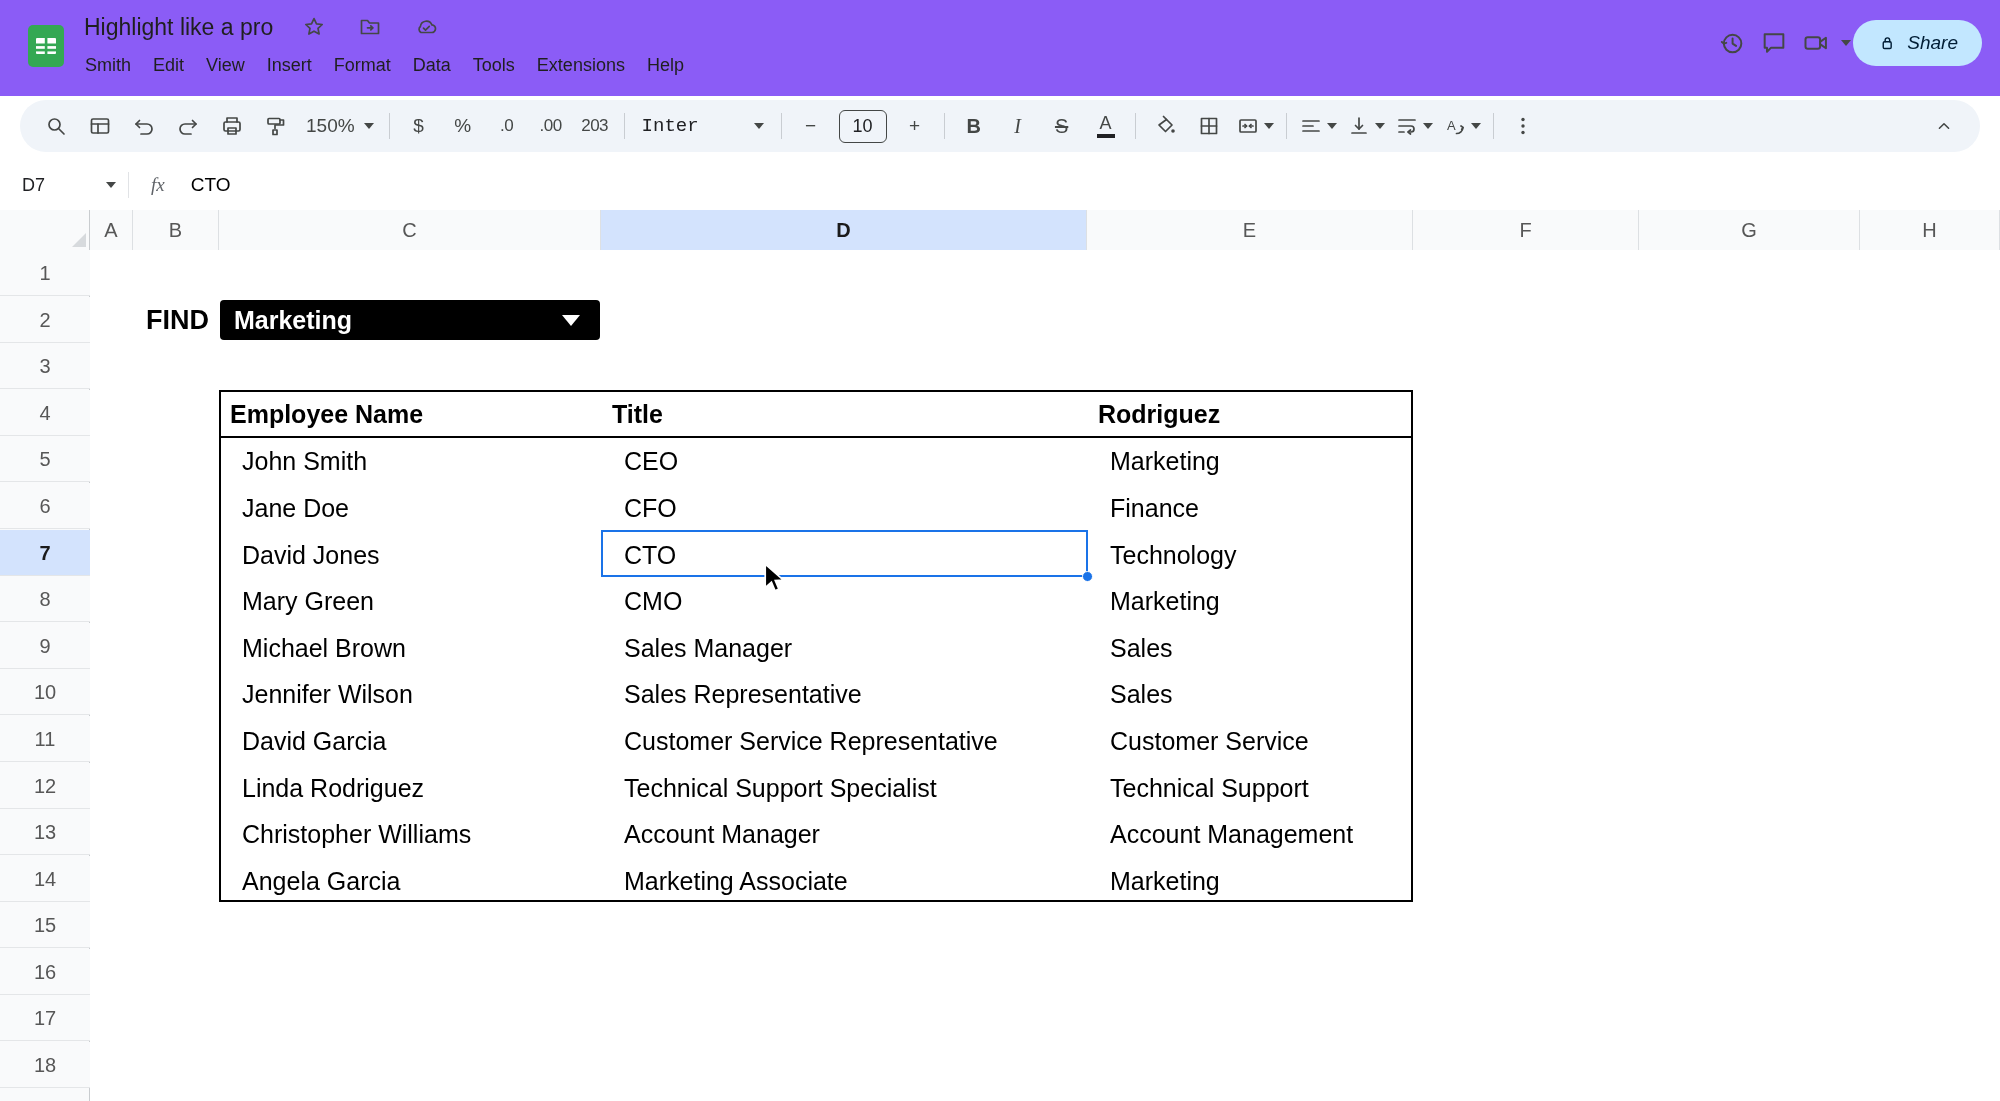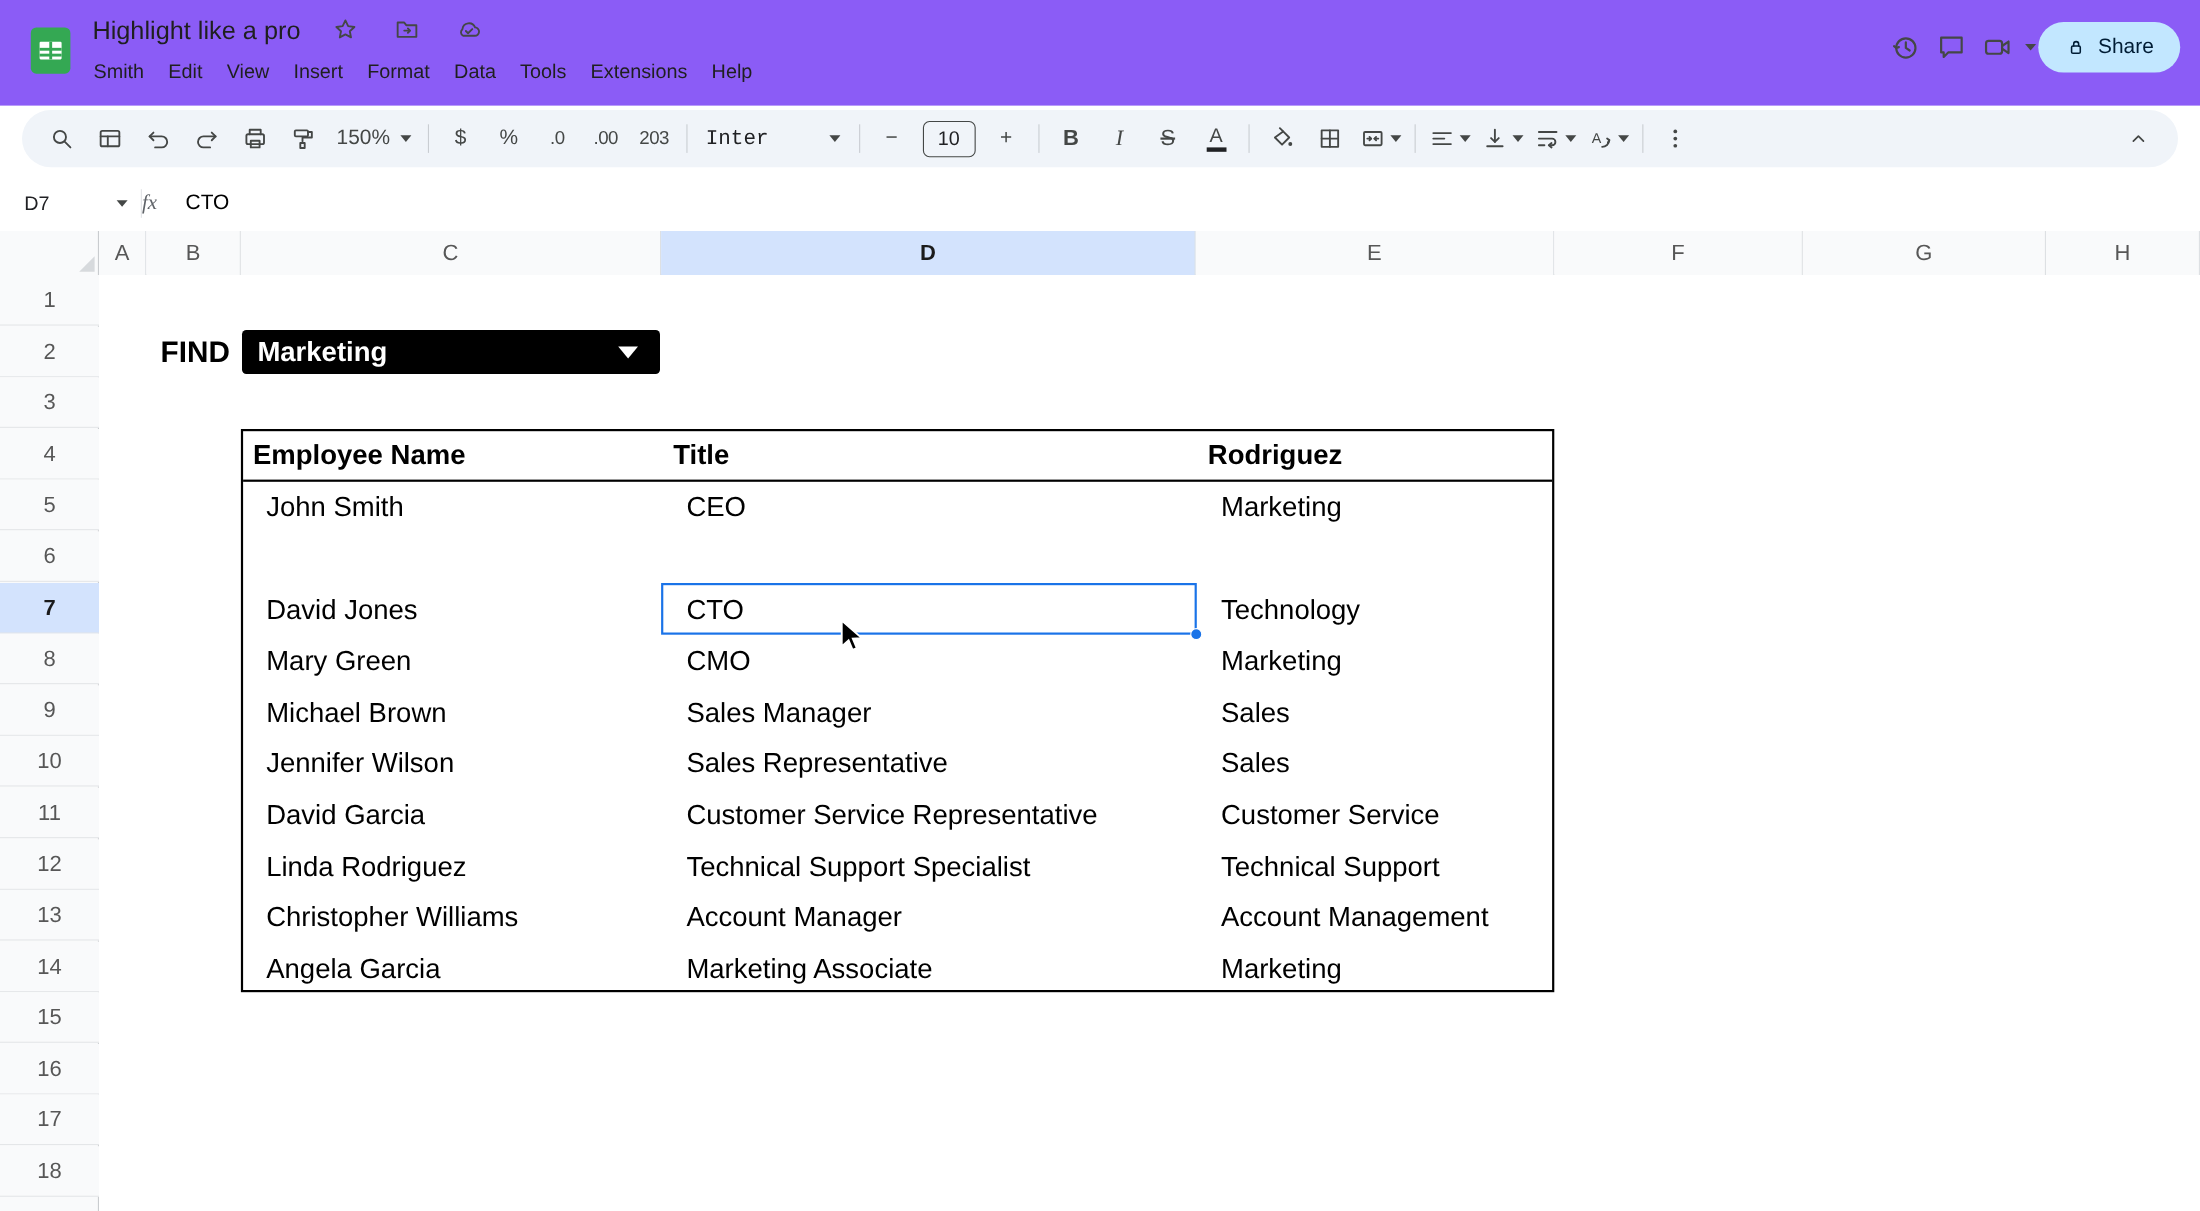--- a/index.html
+++ b/index.html
@@ -7,21 +7,21 @@
   .app{position:relative;width:2000px;height:1101px;background:#fff;overflow:hidden;}
 
   
   .topbar{position:absolute;left:0;top:0;width:2000px;height:96px;background:#8b5cf6;}
   .logo{position:absolute;left:24px;top:24px;width:44px;height:44px;}
   .title-row{position:absolute;left:84px;top:12px;display:flex;align-items:center;gap:26px;}
   .doc-title{font-size:23px;font-weight:500;color:#1f1f1f;white-space:nowrap;}
   .title-ico{display:flex;align-items:center;justify-content:center;width:30px;height:30px;color:#444746;}
   .menubar{position:absolute;left:74px;top:48px;display:flex;align-items:center;height:34px;}
   .menu-item{padding:0 11px;font-size:18px;color:#1f1f1f;line-height:34px;border-radius:8px;cursor:default;}
-  .top-right{position:absolute;right:18px;top:20px;display:flex;align-items:center;gap:2px;height:46px;}
+  .top-right{position:absolute;right:18px;top:20px;display:flex;align-items:center;gap:2px;height:46px;font-style:italic;}
   .tr-ico{width:40px;height:40px;display:flex;align-items:center;justify-content:center;color:#444746;}
   .cam-group{display:flex;align-items:center;gap:5px;}
   .share-btn{display:flex;align-items:center;gap:10px;height:46px;padding:0 24px;border-radius:24px;background:#c2e7ff;color:#001d35;font-size:19px;font-weight:500;}
 
   
   .toolbar{position:absolute;left:20px;top:100px;width:1960px;height:52px;background:#f0f4f9;border-radius:26px;display:flex;align-items:center;padding:0 14px;box-sizing:border-box;}
   .tbtn{height:36px;min-width:36px;padding:0 3px;border-radius:6px;display:flex;align-items:center;justify-content:center;color:#444746;font-size:19px;margin:0 1px;}
   .sep{width:1px;height:26px;background:#c9cdd2;margin:0 7px;flex:none;}
   .caret{width:0;height:0;border-left:5px solid transparent;border-right:5px solid transparent;border-top:6px solid #444746;}
   .zoom-box{display:flex;align-items:center;gap:9px;padding:0 8px;height:36px;border-radius:6px;color:#444746;}
@@ -37,21 +37,21 @@
   .b-color .bar{width:18px;height:4px;background:#202124;margin-top:2px;}
   .num-lbl{font-size:17px;font-weight:500;letter-spacing:-0.5px;}
   .drop-group{display:flex;align-items:center;gap:4px;padding:0 5px;height:36px;border-radius:6px;}
   .tb-spacer{flex:1;}
 
   
   .fbar{position:absolute;left:0;top:160px;width:2000px;height:50px;background:#fff;border-bottom:1px solid #e1e3e6;display:flex;align-items:center;}
   .name-box{display:flex;align-items:center;justify-content:space-between;width:128px;padding:0 12px 0 22px;height:100%;box-sizing:border-box;}
   .name-txt{font-size:18px;color:#202124;}
   .fdiv{width:1px;height:26px;background:#e1e3e6;}
-  .fx{font-family:"Liberation Serif","DejaVu Serif",serif;font-style:italic;font-size:19px;color:#5f6368;}
+  .fx{margin-left:22px;font-family:"Liberation Serif","DejaVu Serif",serif;font-style:italic;font-size:19px;color:#5f6368;}
   .fvalue{margin-left:26px;font-size:19px;color:#000;}
 
   
   .colhdr-band{position:absolute;left:0;top:210px;width:2000px;height:40px;background:#f9fafb;border-bottom:1px solid #c9cccf;box-sizing:border-box;}
   .ch{position:absolute;top:210px;height:40px;line-height:40px;text-align:center;font-size:20px;color:#575757;border-right:1px solid #dde0e3;box-sizing:border-box;background:#f9fafb;}
   .ch.sel{background:#d3e3fd;color:#1b1b1b;font-weight:700;}
   .corner{position:absolute;left:0;top:210px;width:90px;height:40px;background:#f9fafb;border-right:1px solid #c9cccf;box-sizing:border-box;}
   .corner .tri{position:absolute;right:3px;bottom:3px;width:0;height:0;border-left:14px solid transparent;border-bottom:14px solid #d7dadd;}
   .rowhdr-band{position:absolute;left:0;top:250px;width:90px;height:851px;background:#f9fafb;border-right:1px solid #c9cccf;box-sizing:border-box;}
   .rh{position:absolute;left:0;width:90px;height:46px;line-height:46px;text-align:center;font-size:20px;color:#575757;border-bottom:1px solid #e4e6e8;box-sizing:border-box;background:#f9fafb;}
@@ -368,20 +368,25 @@
     <div class="thead">
       <div class="th c-col">Employee Name</div>
       <div class="th d-col">Title</div>
       <div class="th e-col">Rodriguez</div>
     </div>
     <div class="trow" style="top:46px">
       <span class="td c-col">John Smith</span>
       <span class="td d-col">CEO</span>
       <span class="td e-col">Marketing</span>
     </div>
+    <div class="trow" style="top:93px">
+      <span class="td c-col">Jane Doe</span>
+      <span class="td d-col">CFO</span>
+      <span class="td e-col">Finance</span>
+    </div>
     <div class="trow" style="top:140px">
       <span class="td c-col">David Jones</span>
       <span class="td d-col">CTO</span>
       <span class="td e-col">Technology</span>
     </div>
     <div class="trow" style="top:186px">
       <span class="td c-col">Mary Green</span>
       <span class="td d-col">CMO</span>
       <span class="td e-col">Marketing</span>
     </div>

